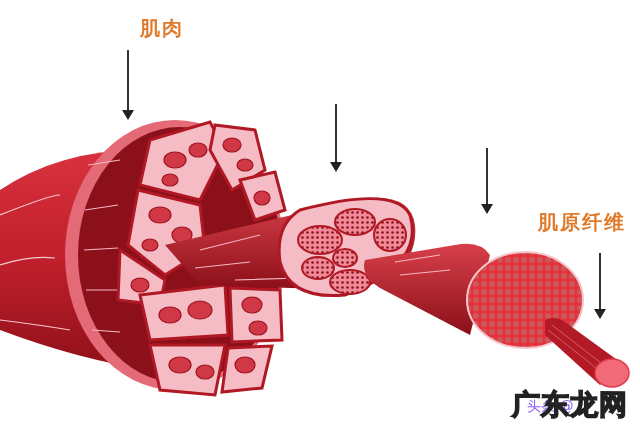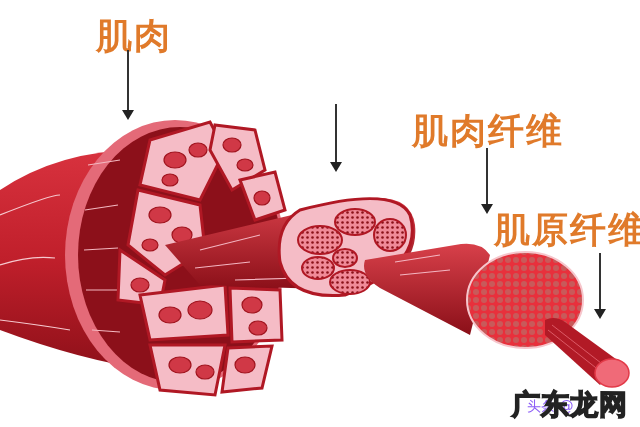--- a/index.html
+++ b/index.html
@@ -1,17 +1,17 @@
 <!DOCTYPE html>
 <html><head>
 <meta charset="utf-8">
 <style>
   html, body { margin:0; padding:0; background:#ffffff; }
   #stage { position:relative; width:640px; height:427px; overflow:hidden; background:#fff; font-family:"DejaVu Sans", sans-serif; }
-  .label { position:absolute; color:#e07a2a; font-weight:bold; font-size:36px; letter-spacing:2px; white-space:nowrap; line-height:1; }
+  .label { position:absolute; color:#e07a2a; font-weight:bold; font-size:20px; letter-spacing:2px; white-space:nowrap; line-height:1;margin-left:44px; }
   .arrow { position:absolute; width:2px; background:#333; }
   .arrow::after { content:""; position:absolute; left:-5px; bottom:-8px; border-left:6px solid transparent; border-right:6px solid transparent; border-top:10px solid #222; }
   svg.art { position:absolute; left:0; top:0; }
   .wm-main { position:absolute; left:512px; top:386px; font-size:28px; font-weight:bold; color:#fff; -webkit-text-stroke:1.5px #222; letter-spacing:1px; white-space:nowrap; }
   .wm-sub { position:absolute; left:527px; top:398px; font-size:14px; color:#8b5cf6; white-space:nowrap; }
 </style>
 </head>
 <body>
 
 <div id="stage">
@@ -100,21 +100,20 @@
     </g>
 
     <g>
       <path d="M545,320 Q555,315 565,322 L620,362 L600,385 L545,335 Z" fill="#b21a26"></path>
       <path d="M552,325 L610,370 M548,330 L605,375" stroke="#e66a76" stroke-width="0.8"></path>
       <ellipse cx="612" cy="373" rx="17" ry="14" fill="#f06a78" stroke="#e23a48" stroke-width="1.5"></ellipse>
     </g>
   </svg>
 
   <div class="label" style="left:96px; top:18px;">肌肉</div>
-  <div class="label" style="left:412px; top:113px;">肌肉纤维</div>
   <div class="label" style="left:494px; top:212px;">肌原纤维</div>
 
   <div class="arrow" style="left:127px; top:50px; height:62px;"></div>
   <div class="arrow" style="left:335px; top:104px; height:60px;"></div>
   <div class="arrow" style="left:486px; top:148px; height:58px;"></div>
   <div class="arrow" style="left:599px; top:253px; height:58px;"></div>
 
   <div class="wm-sub">头条 @</div>
   <div class="wm-main">广东龙网</div>
 </div>

